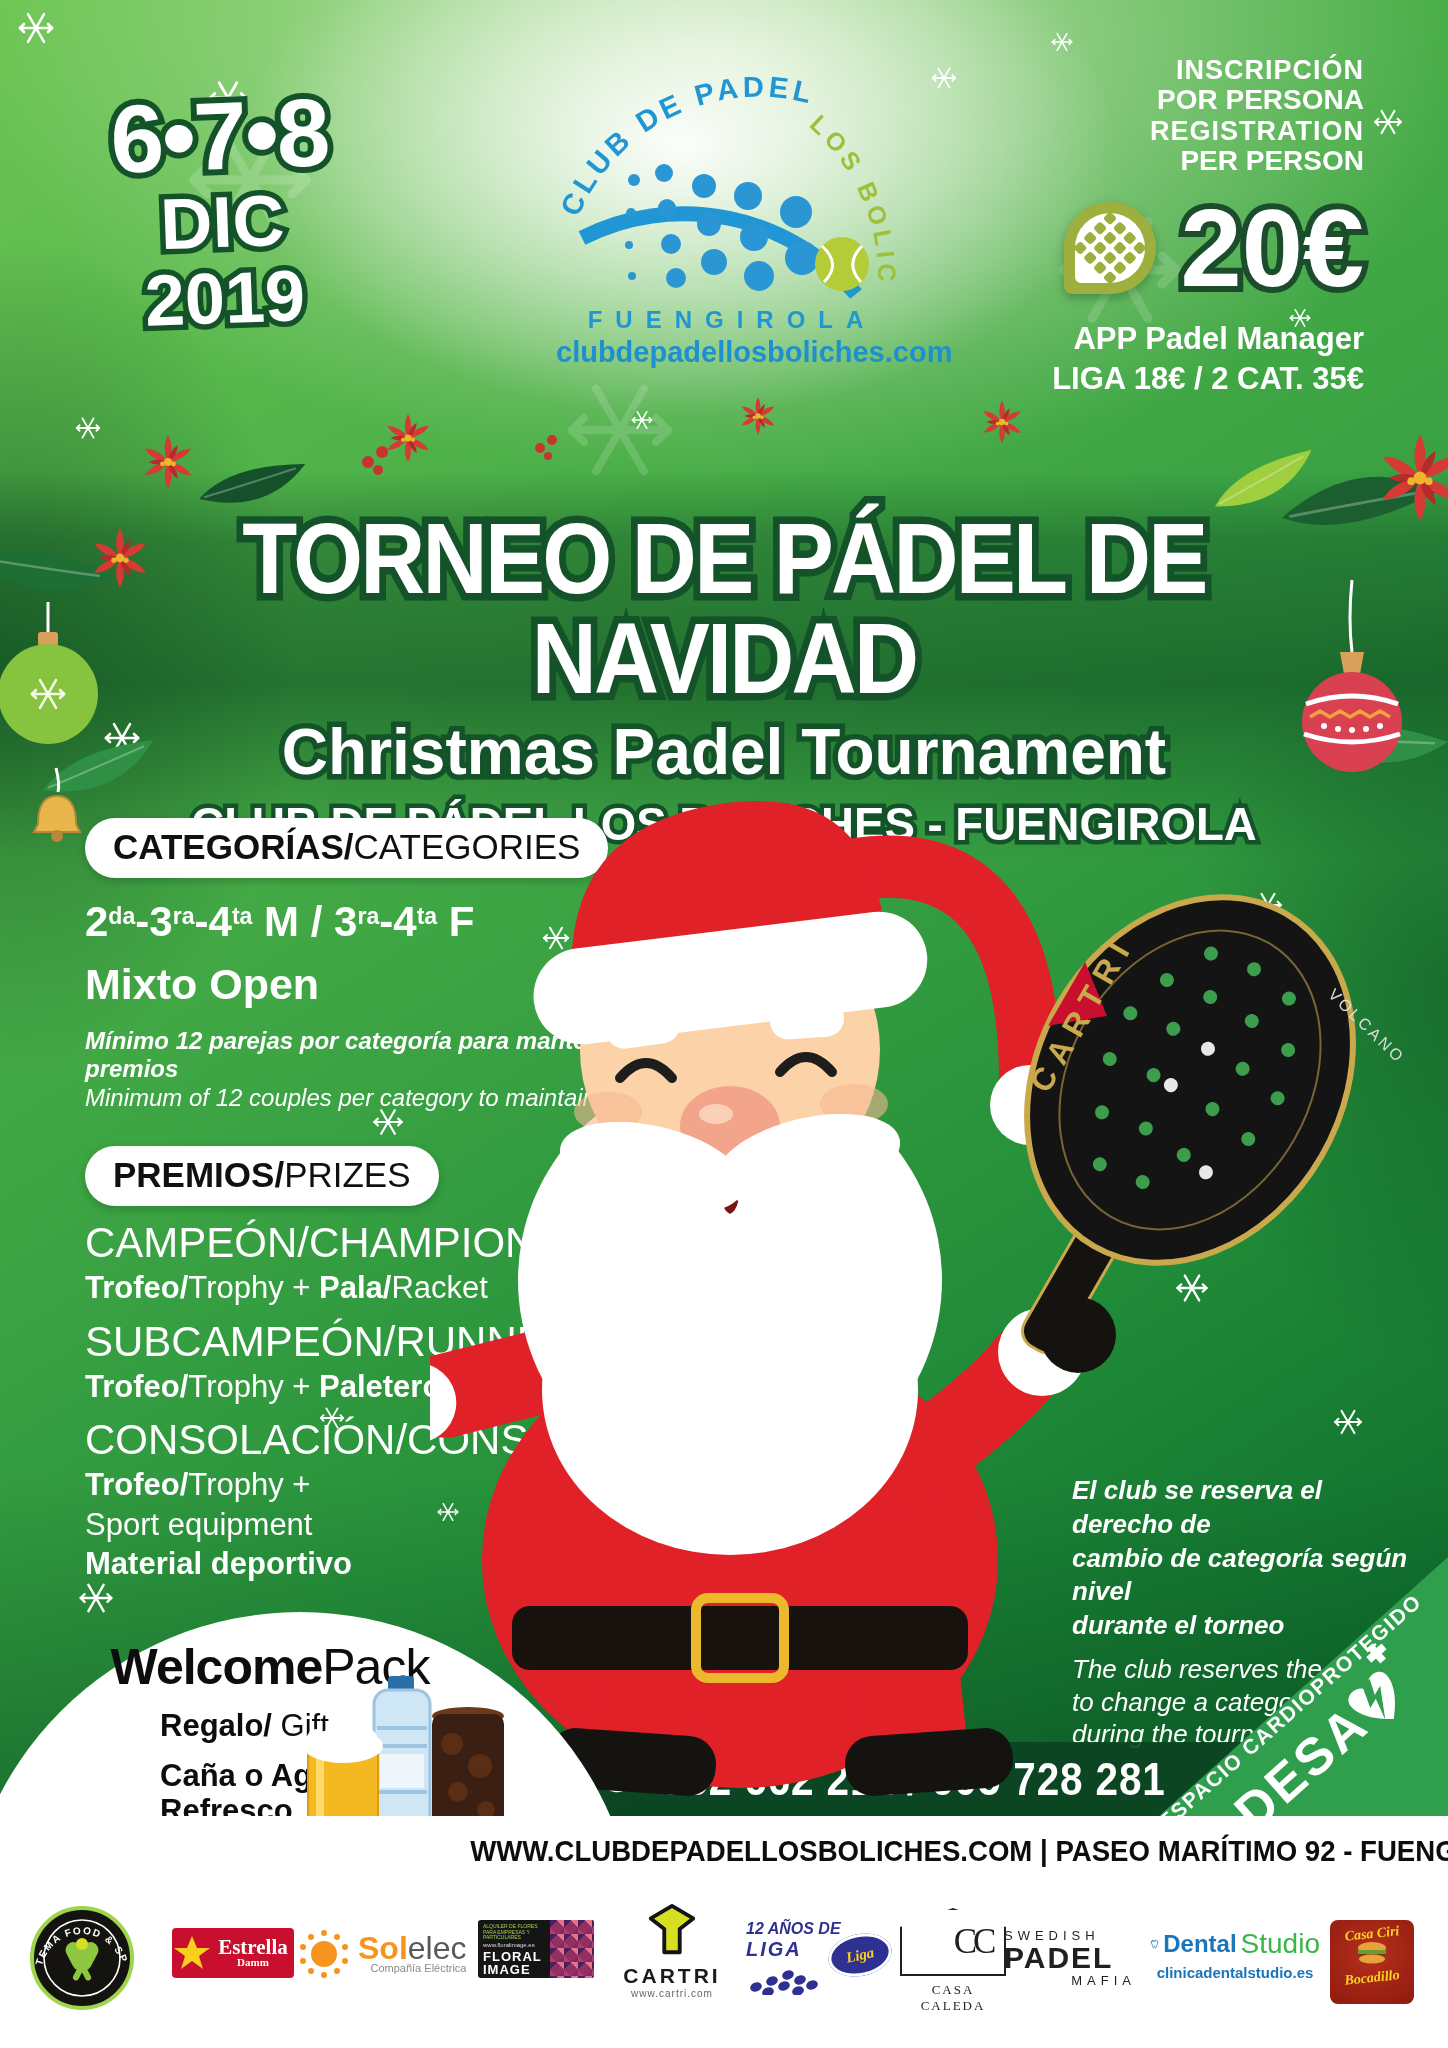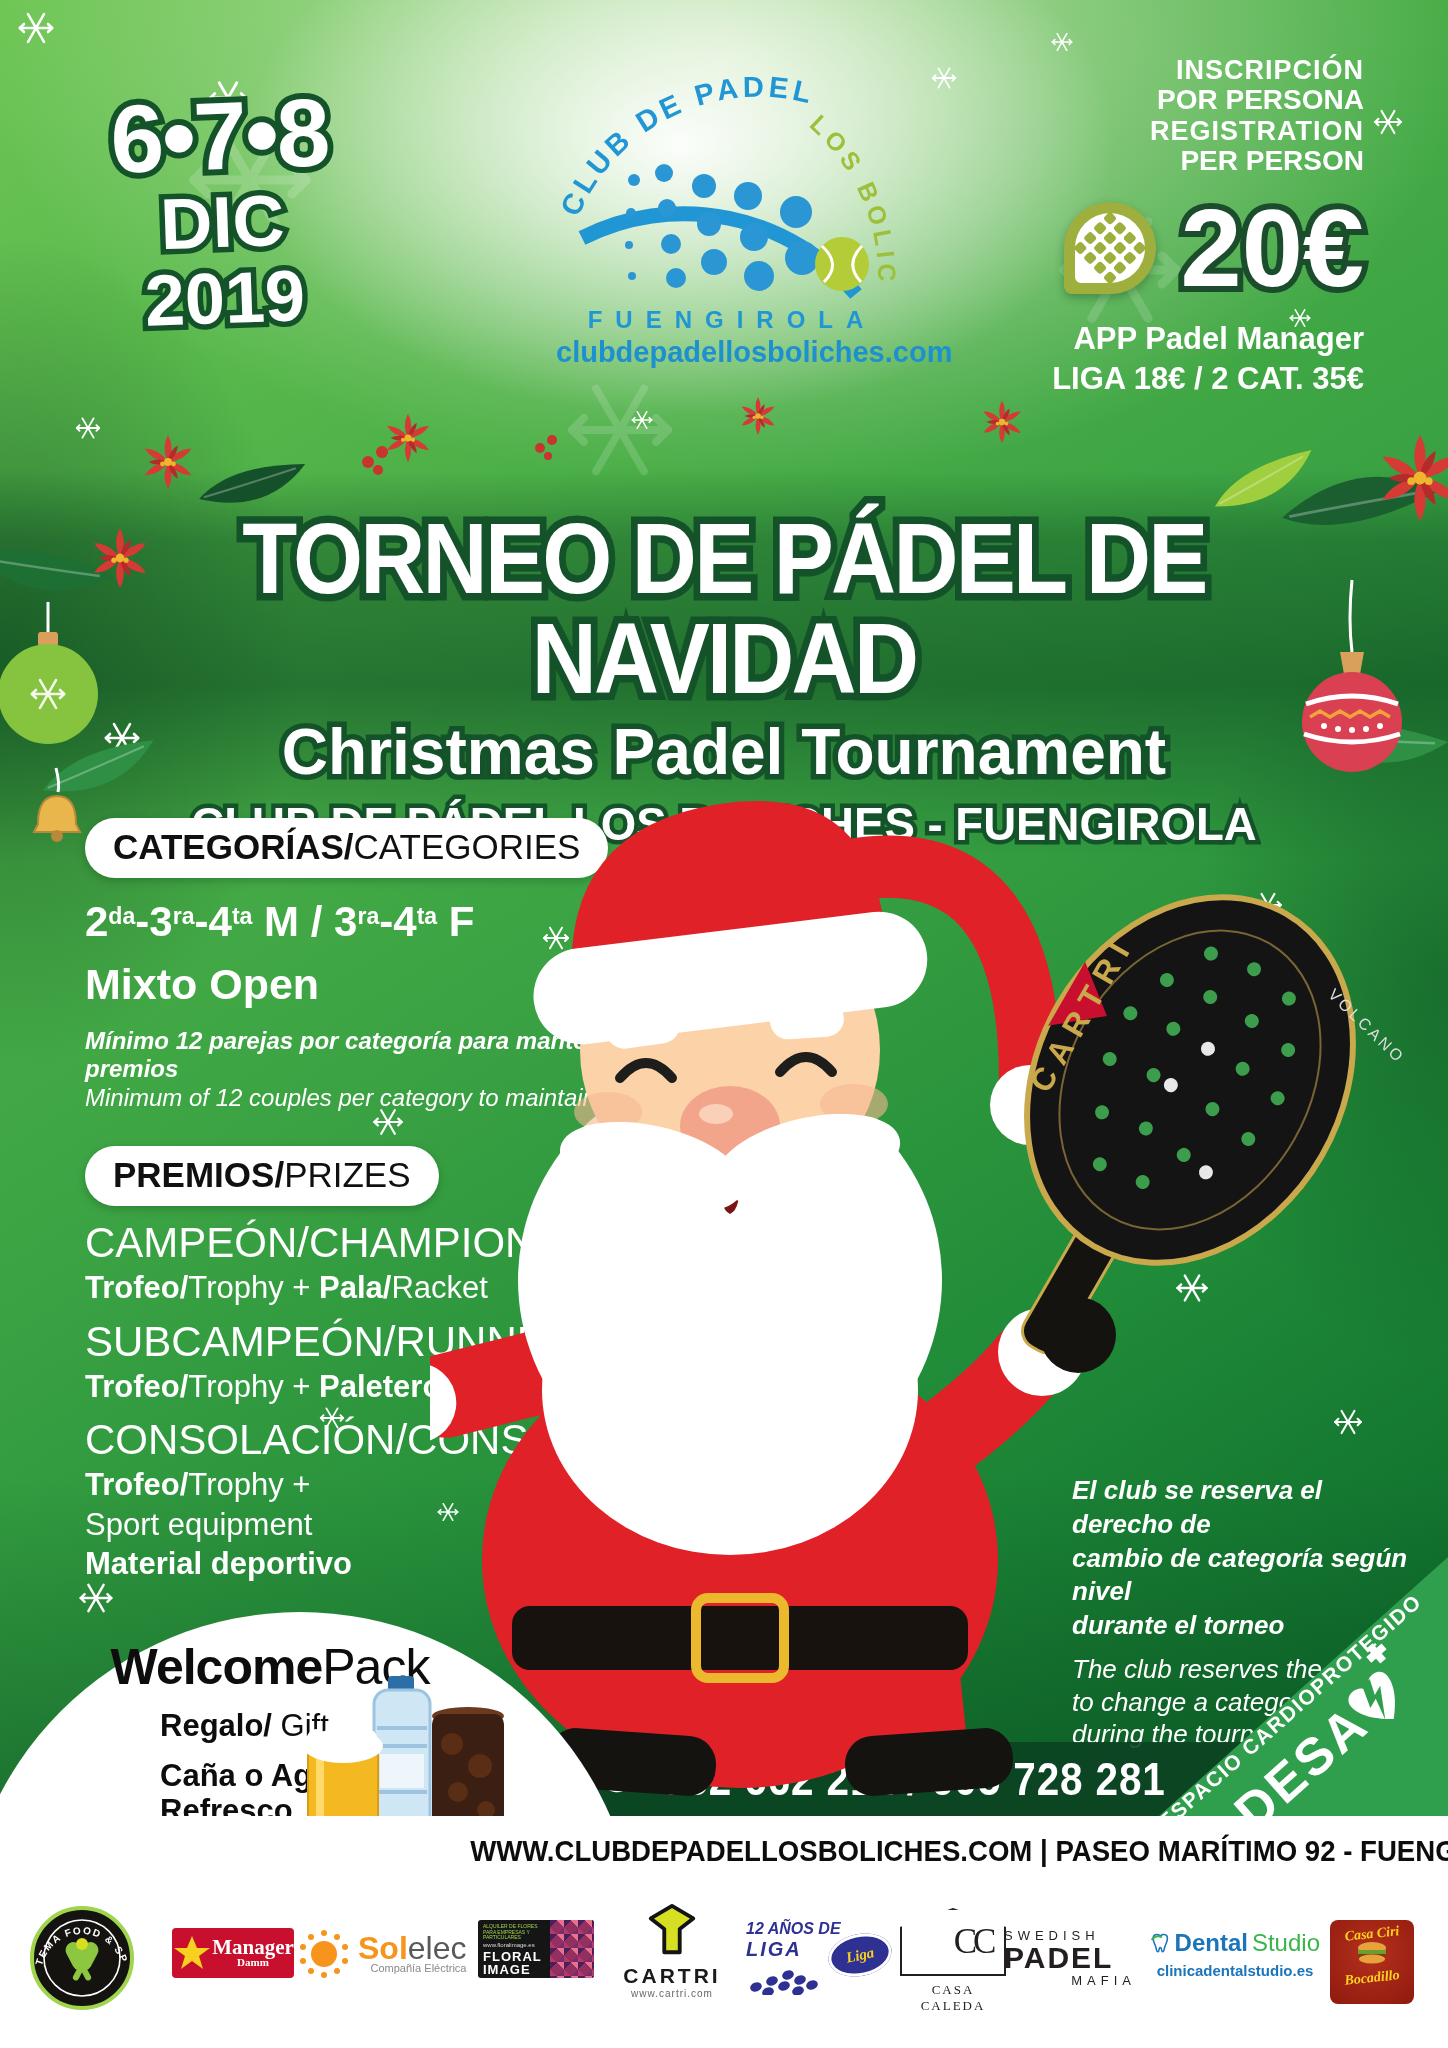--- a/index.html
+++ b/index.html
@@ -109,21 +109,21 @@
   #sp-caleda{left:898px;top:92px;width:110px;text-align:center;color:#231f20;}
   #sp-caleda .mono{width:62px;height:64px;margin:0 auto;border:2px solid #231f20;clip-path:polygon(50% 0,100% 28%,100% 100%,0 100%,0 28%);display:flex;align-items:center;justify-content:center;font-family:"Liberation Serif",serif;font-size:35px;letter-spacing:-4px;padding-left:40px;}
   #sp-caleda .nm{font-family:"Liberation Serif",serif;font-size:13px;letter-spacing:2px;margin-top:6px;}
   #sp-swedish{left:1004px;top:112px;width:132px;color:#231f20;}
   #sp-swedish .s1{font-size:13px;letter-spacing:5px;}
   #sp-swedish .s2{font-size:30px;font-weight:700;letter-spacing:2px;line-height:1;}
   #sp-swedish .s3{font-size:13px;letter-spacing:5px;text-align:right;}
   #sp-dental{left:1150px;top:112px;width:170px;}
   #sp-dental .row{display:flex;align-items:center;gap:4px;}
   #sp-dental .a{color:#1b75bb;font-size:24px;font-weight:700;}
-  #sp-dental .b{color:#39b54a;font-size:24px;}
+  #sp-dental .b{color:#39b54a;font-size:28px;}
   #sp-dental .u{color:#1b75bb;font-size:15px;font-weight:700;margin-top:4px;text-align:center;}
   #sp-boc{left:1330px;top:104px;width:84px;height:84px;border-radius:8px;background:radial-gradient(circle at 50% 40%,#b5301c,#8f1a0e);color:#ffd21f;text-align:center;overflow:hidden;}
   #sp-boc .c1{font-family:"Liberation Serif",serif;font-style:italic;font-weight:700;font-size:14px;transform:rotate(-6deg);margin-top:6px;}
   #sp-boc .c2{font-family:"Liberation Serif",serif;font-style:italic;font-weight:700;font-size:14px;transform:rotate(-6deg);margin-top:2px;}
   svg text{font-family:"Liberation Sans",sans-serif;}
 </style>
 </head>
 <body>
 
 <div id="poster">
@@ -526,21 +526,21 @@
           <circle cx="54" cy="40" r="6" fill="#d7df23"></circle>
         </g>
       </svg>
     </div>
 
     <div class="sp" id="sp-estrella">
       <svg width="40" height="40" viewBox="0 0 40 40">
         <polygon points="20,3 25,15 38,15 27,23 31,36 20,28 9,36 13,23 2,15 15,15" fill="#f8d01f"></polygon>
       </svg>
       <div class="st">
-          <div class="n">Manager</div>
+          <div class="n">Estrella</div>
       <div class="s">Damm</div>
         </div>
     </div>
 
     <div class="sp" id="sp-sol">
       <svg width="52" height="52" viewBox="0 0 52 52">
         <circle cx="26" cy="26" r="13" fill="#f7941d"></circle>
         <g fill="#f7941d">
             <circle cx="26" cy="5" r="3"></circle>
             <circle cx="39" cy="9" r="3"></circle>

